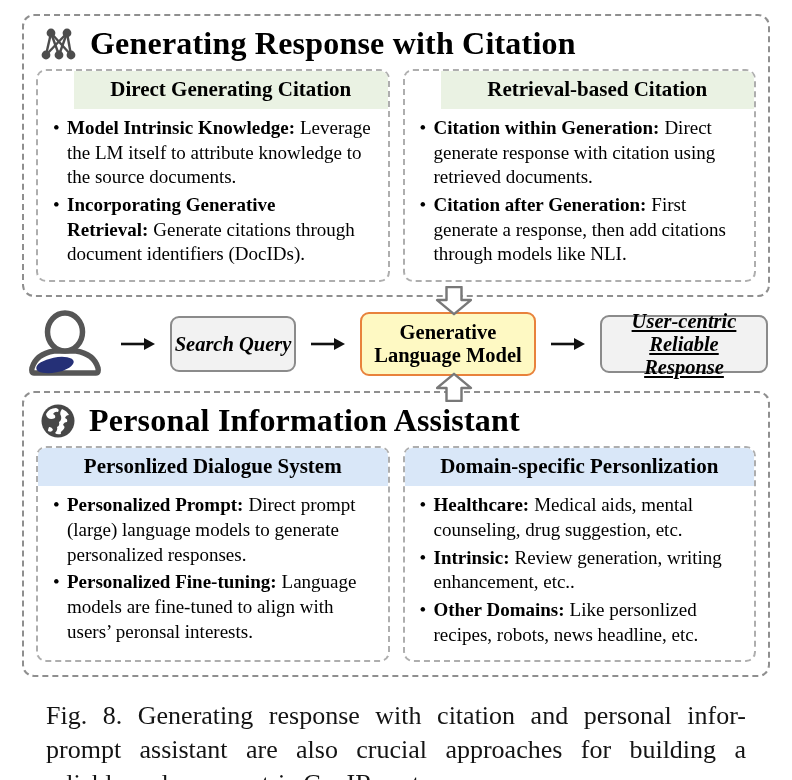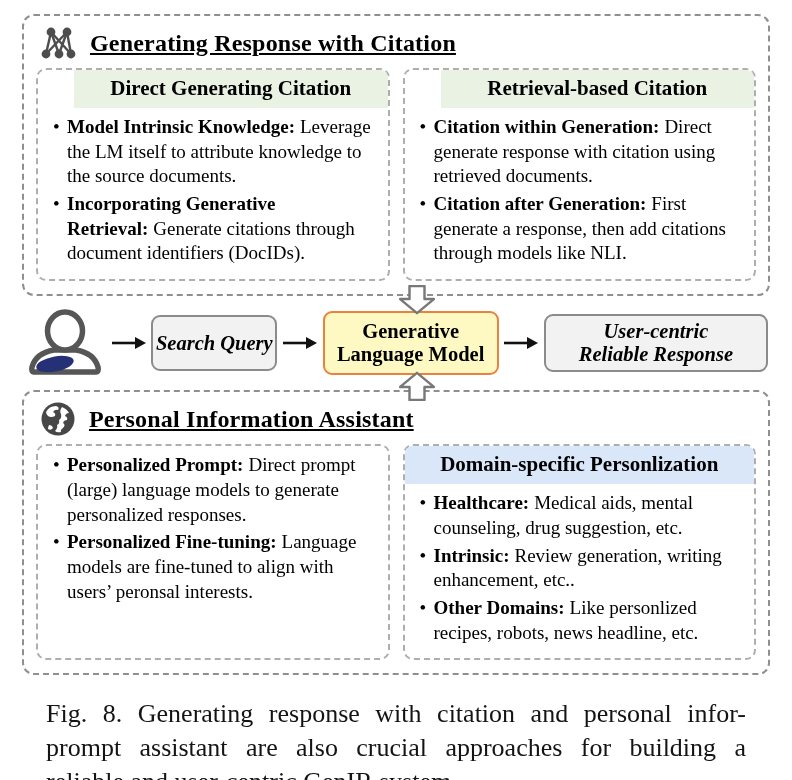--- a/index.html
+++ b/index.html
@@ -15,21 +15,21 @@
   .outer-box{
     border:2px dashed #8f8f8f;
     border-radius:12px;
     background:#fff;
   }
   .section-title-row{
     display:flex;align-items:center;gap:13px;
     padding:9px 14px 4px 16px;
   }
   .section-title{
-    font-weight:bold;font-size:24px;letter-spacing:.2px;text-decoration:underline;
+    font-weight:bold;font-size:32px;letter-spacing:.2px;
   }
   .columns{
     display:flex;gap:13px;padding:3px 12px 13px;
   }
   .sub-box{
     flex:1;display:flex;flex-direction:column;
     border:2px dashed #aeaeae;border-radius:10px;
     overflow:hidden;background:#fff;
   }
   .sub-header{
@@ -52,21 +52,21 @@
     margin:7px 0;height:80px;padding:0 2px;
   }
   .p-box{
     box-sizing:border-box;
     border:2.5px solid #8b8b8b;background:#F2F2F2;border-radius:9px;
     display:flex;flex-direction:column;align-items:center;justify-content:center;
     text-align:center;font-weight:bold;font-style:italic;font-size:20.5px;
     line-height:1.12;
   }
   .query-box{width:126px;height:56px;}
-  .response-box{width:224px;height:58px;padding:0 22px;}
+  .response-box{width:168px;height:58px;padding:0 22px;text-decoration:underline;}
   .model-box{
     width:176px;height:64px;
     border-color:#E8823C;background:#fef9c3;
     font-style:normal;position:relative;z-index:5;
   }
   .block-arrow{position:absolute;left:50%;width:40px;height:30px;}
   .block-arrow.down{top:-28px;transform:translateX(-35%);}
   .block-arrow.up{bottom:-28px;transform:translateX(-35%) rotate(180deg);}
 
   .flow-arrow{flex:0 0 auto;}
@@ -190,20 +190,21 @@
           <path d="M6 11 Q9 5 16 5 Q20 6 18 9 Q15 8 13 11 Q16 12 15 15 Q11 17 8 15 Q6 13 6 11 Z" fill="#ffffff"></path>
           <path d="M22 6 Q27 8 29 12 Q26 12 25 15 Q28 16 27 19 Q24 19 23 22 Q26 24 23 27 Q20 29 21 31 Q17 32 15 30 Q18 27 17 24 Q20 23 19 19 Q22 17 21 13 Q19 10 22 6 Z" fill="#ffffff"></path>
           <path d="M9 24 Q12 24 13 27 Q11 30 8 28 Q8 26 9 24 Z" fill="#ffffff"></path>
         </svg>
       </span>
       <span class="section-title">Personal Information Assistant</span>
     </div>
     <div class="columns">
 
       <div class="sub-box">
+        <div class="sub-header band-blue">Personlized Dialogue System</div>
         <ul class="bullets">
           <li>
             <span class="b-label">Personalized Prompt:</span><span>Direct prompt (large) language models to generate personalized responses.</span>
           </li>
           <li>
             <span class="b-label">Personalized Fine-tuning:</span><span>Language models are fine-tuned to align with users’ peronsal interests.</span>
           </li>
         </ul>
       </div>
 

